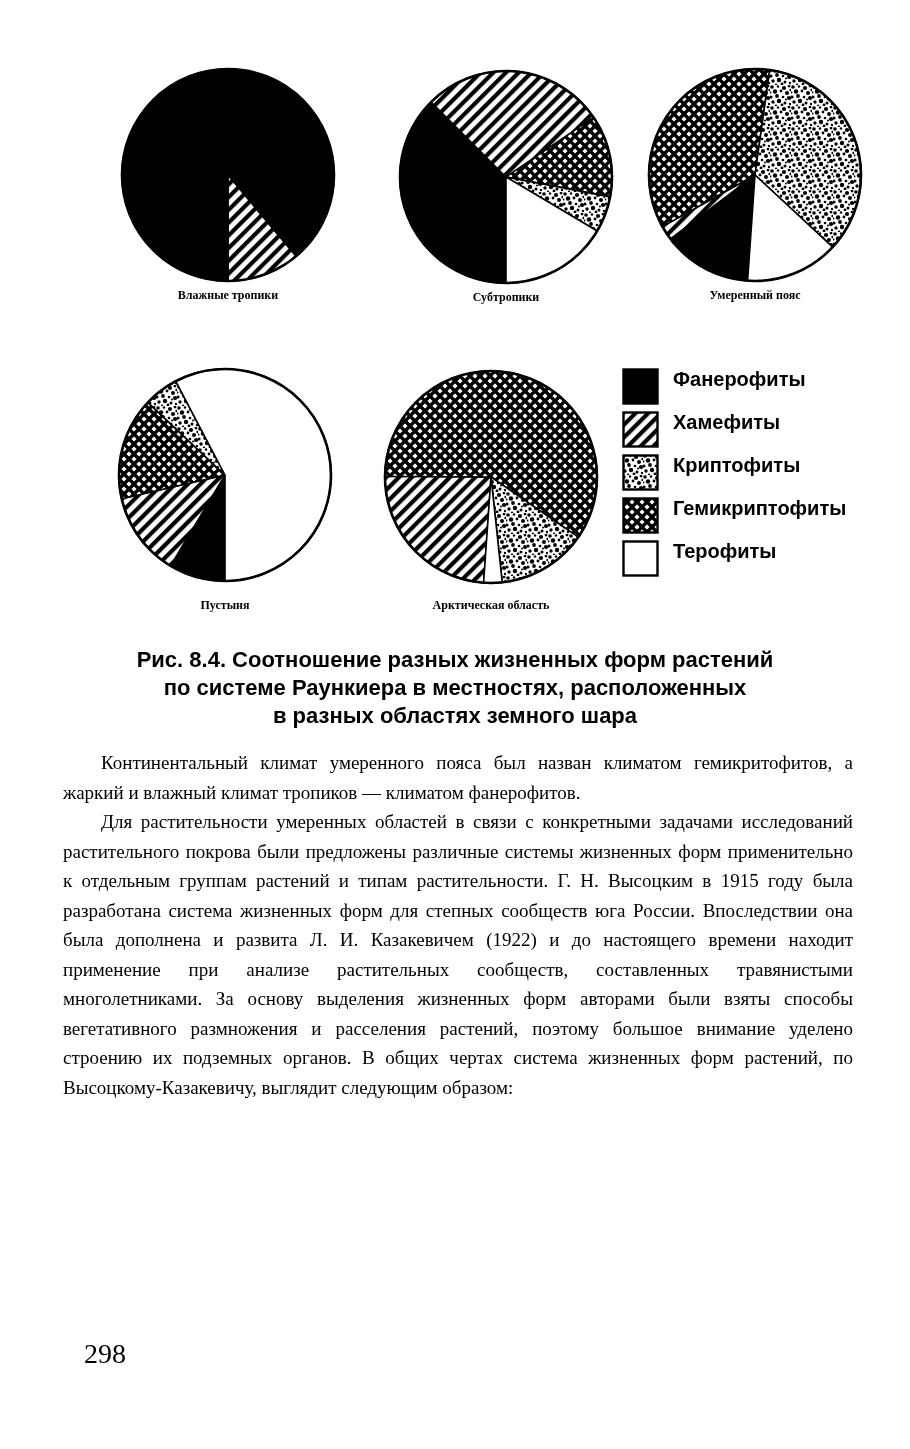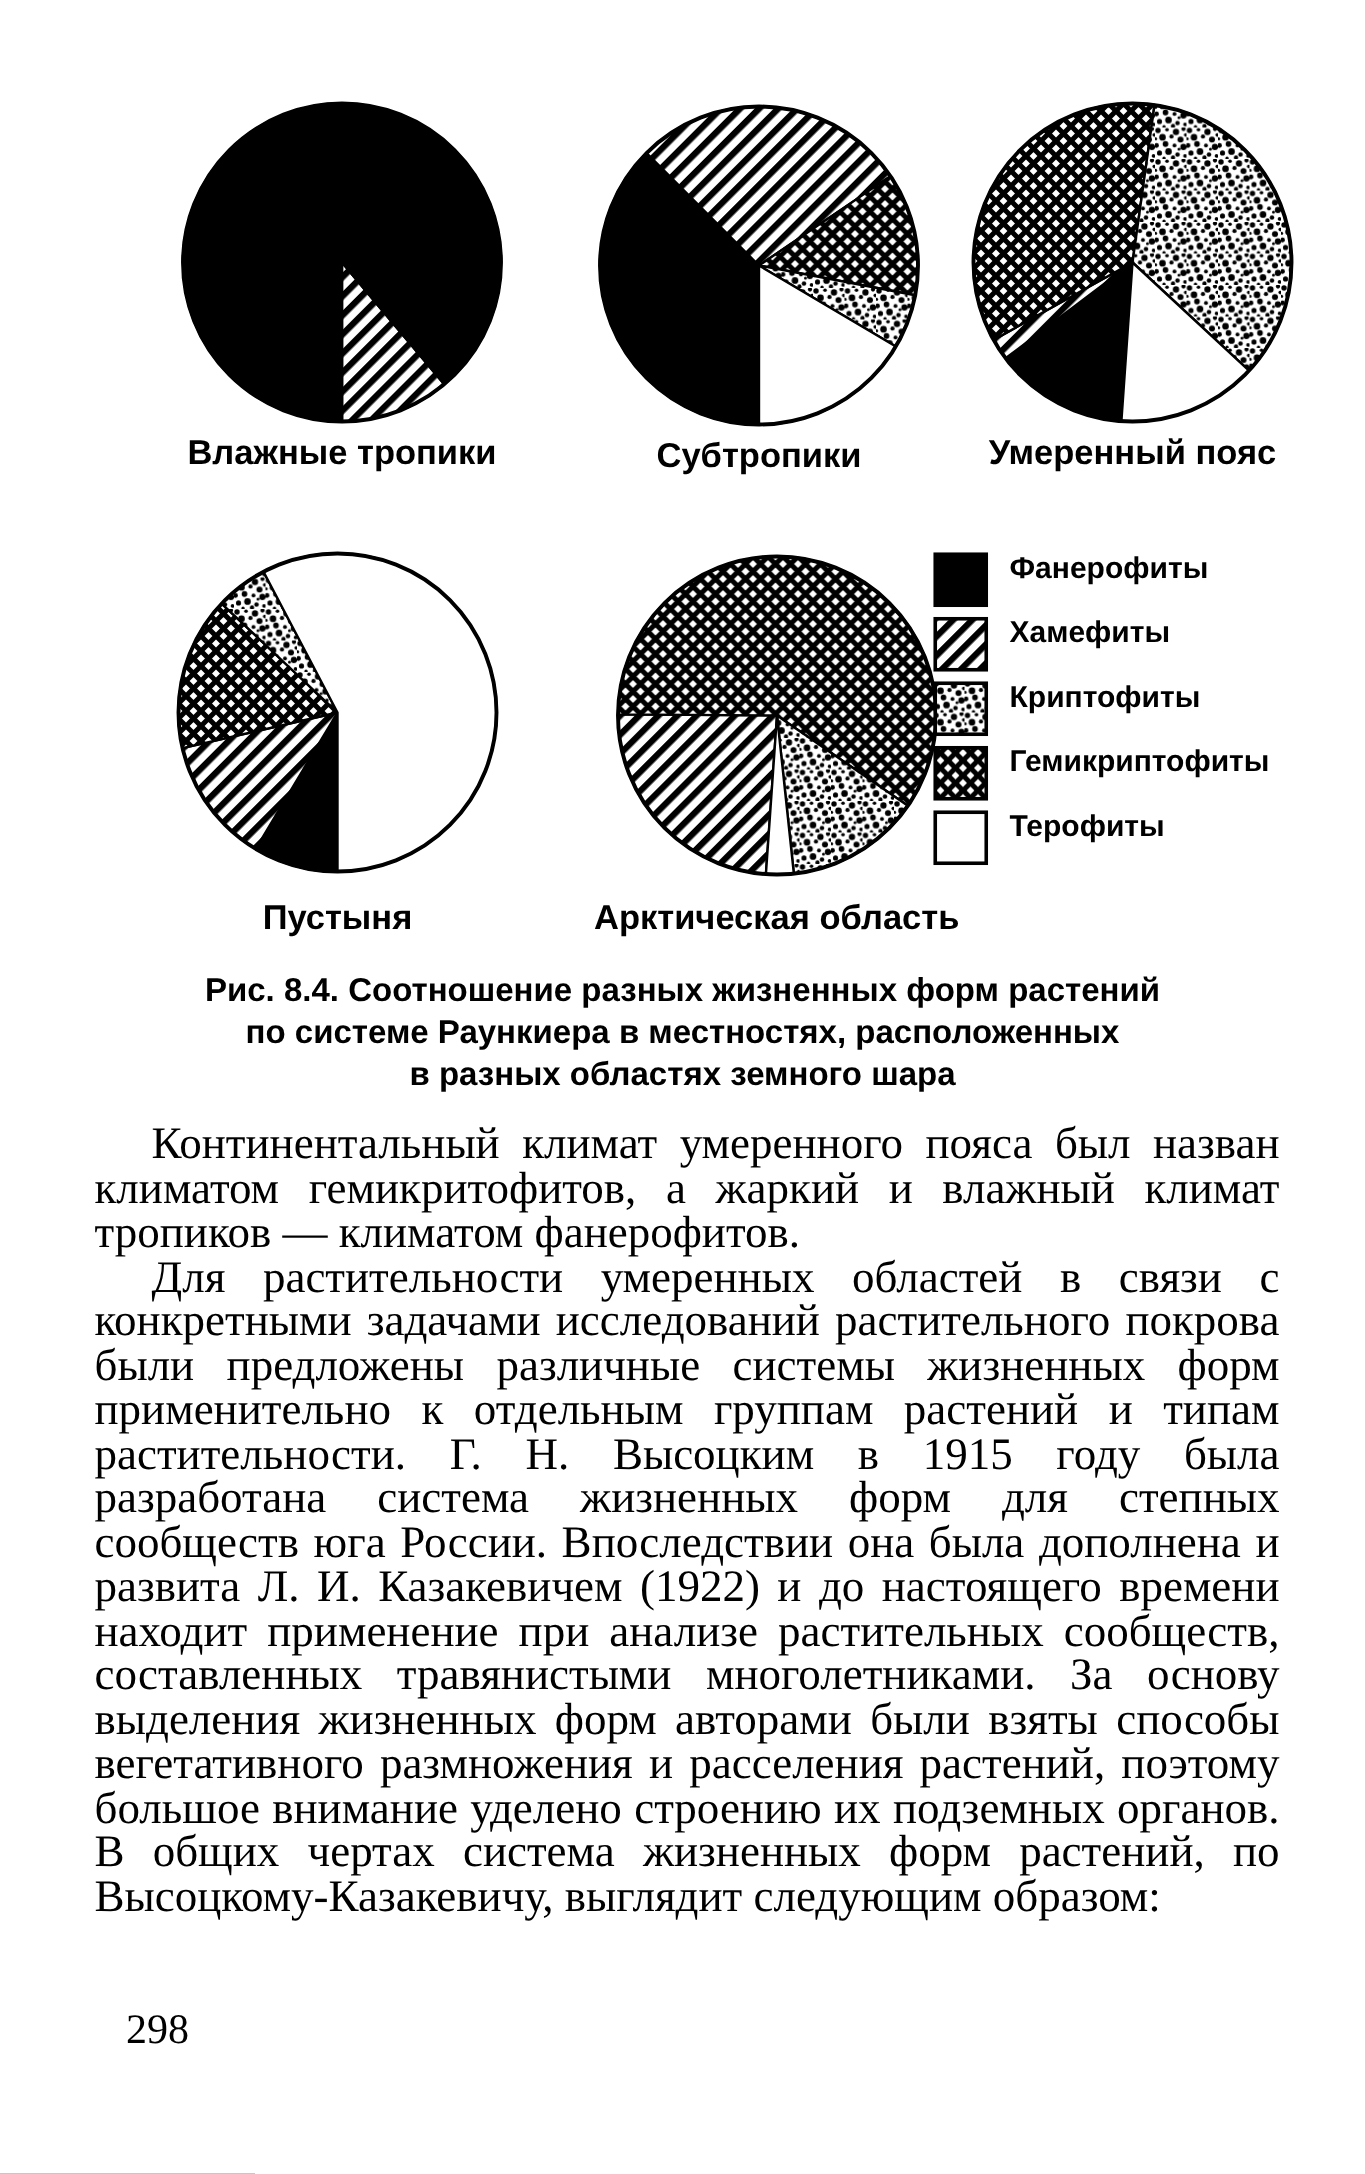--- a/index.html
+++ b/index.html
@@ -12,23 +12,23 @@
     font-family:"Liberation Serif","DejaVu Serif",serif;
     overflow:hidden;
   }
   .pie-fig{
     position:absolute;
     margin:0;
     display:flex;flex-direction:column;align-items:center;
   }
   .pie-svg{display:block;}
   .pie-label{
-    font-family:Liberation Sans, sans-serif;
+    font-family:Liberation Serif, serif;
     font-weight:700;
-    font-size:23px;
+    font-size:12px;
     margin-top:2px;
     white-space:nowrap;
     text-align:center;
   }
   .legend{
     position:absolute;
     left:622px;top:368px;
     display:flex;flex-direction:column;
   }
   .legend-item{
@@ -50,21 +50,21 @@
     text-align:center;
     font-family:"Liberation Sans","DejaVu Sans",sans-serif;
     font-weight:700;
     font-size:22px;
     line-height:28px;
   }
   .body-text{
     position:absolute;
     left:63px;top:748px;
     width:790px;
-    font-size:30px;
+    font-size:19px;
     line-height:29.5px;
     text-align:justify;
   }
   .body-text p{margin:0;text-indent:38px;}
   .page-number{
     position:absolute;
     left:84px;top:1338px;
     font-size:28px;
   }
   .defs-svg{position:absolute;width:0;height:0;}
@@ -150,21 +150,21 @@
         <path d="M111,111 L111.00,217.00 A106,106 0 0 1 56.47,201.90 Z" fill="#000000" stroke="#000" stroke-width="1.6" stroke-linejoin="round"></path>
         <path d="M111,111 L56.47,201.90 A106,106 0 0 1 7.70,134.77 Z" fill="url(#pat-hatch)" stroke="#000" stroke-width="1.6" stroke-linejoin="round"></path>
         <path d="M111,111 L7.70,134.77 A106,106 0 0 1 33.73,38.44 Z" fill="url(#pat-cross)" stroke="#000" stroke-width="1.6" stroke-linejoin="round"></path>
         <path d="M111,111 L33.73,38.44 A106,106 0 0 1 61.69,17.17 Z" fill="url(#pat-speckle)" stroke="#000" stroke-width="1.6" stroke-linejoin="round"></path>
         <path d="M111,111 L61.69,17.17 A106,106 0 1 1 111.00,217.00 Z" fill="#ffffff" stroke="#000" stroke-width="1.6" stroke-linejoin="round"></path>
         <circle cx="111" cy="111" r="106" fill="none" stroke="#000" stroke-width="2.6"></circle>
       </svg>
     <figcaption class="pie-label" style="margin-top:12px;">Пустыня</figcaption>
   </figure>
 
-  <figure class="pie-fig" style="left:396px;top:366px;">
+  <figure class="pie-fig" style="left:380px;top:366px;">
     <svg class="pie-svg" width="222" height="222" viewBox="0 0 222 222">
         <path d="M111,111 L103.61,216.74 A106,106 0 0 1 5.00,110.26 Z" fill="url(#pat-hatch)" stroke="#000" stroke-width="1.6" stroke-linejoin="round"></path>
         <path d="M111,111 L5.00,110.26 A106,106 0 1 1 198.25,171.19 Z" fill="url(#pat-cross)" stroke="#000" stroke-width="1.6" stroke-linejoin="round"></path>
         <path d="M111,111 L198.25,171.19 A106,106 0 0 1 122.23,216.40 Z" fill="url(#pat-speckle)" stroke="#000" stroke-width="1.6" stroke-linejoin="round"></path>
         <path d="M111,111 L122.23,216.40 A106,106 0 0 1 103.61,216.74 Z" fill="#ffffff" stroke="#000" stroke-width="1.6" stroke-linejoin="round"></path>
         <circle cx="111" cy="111" r="106" fill="none" stroke="#000" stroke-width="2.6"></circle>
       </svg>
     <figcaption class="pie-label" style="margin-top:10px;">Арктическая область</figcaption>
   </figure>
 

